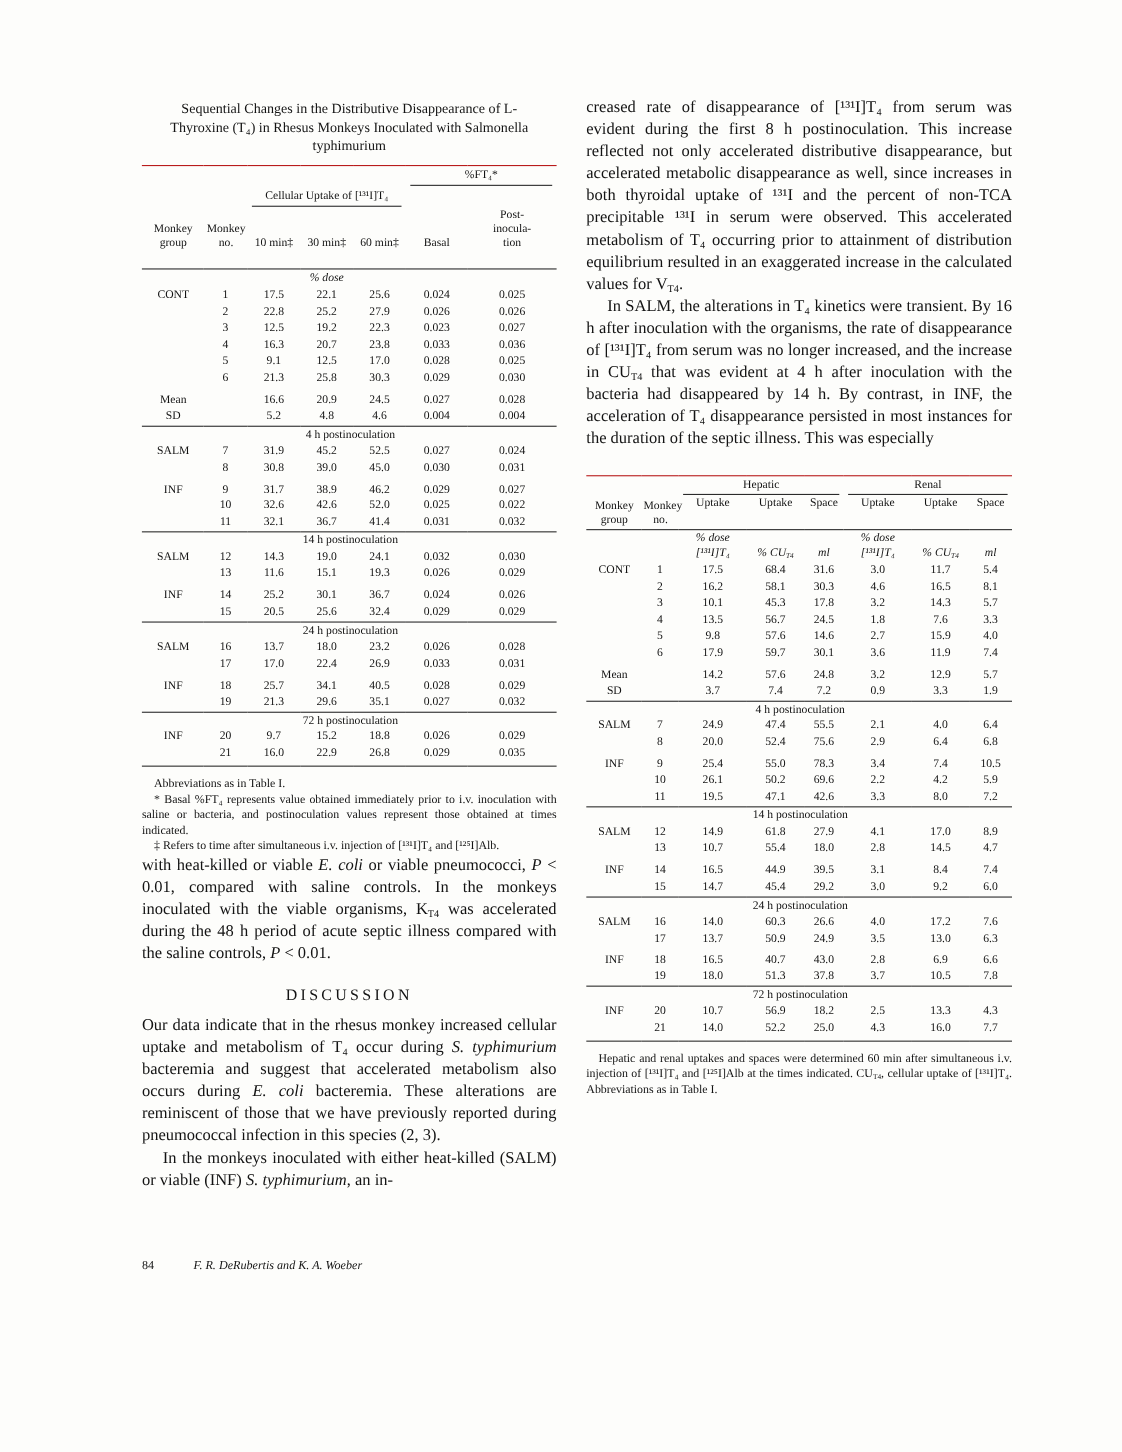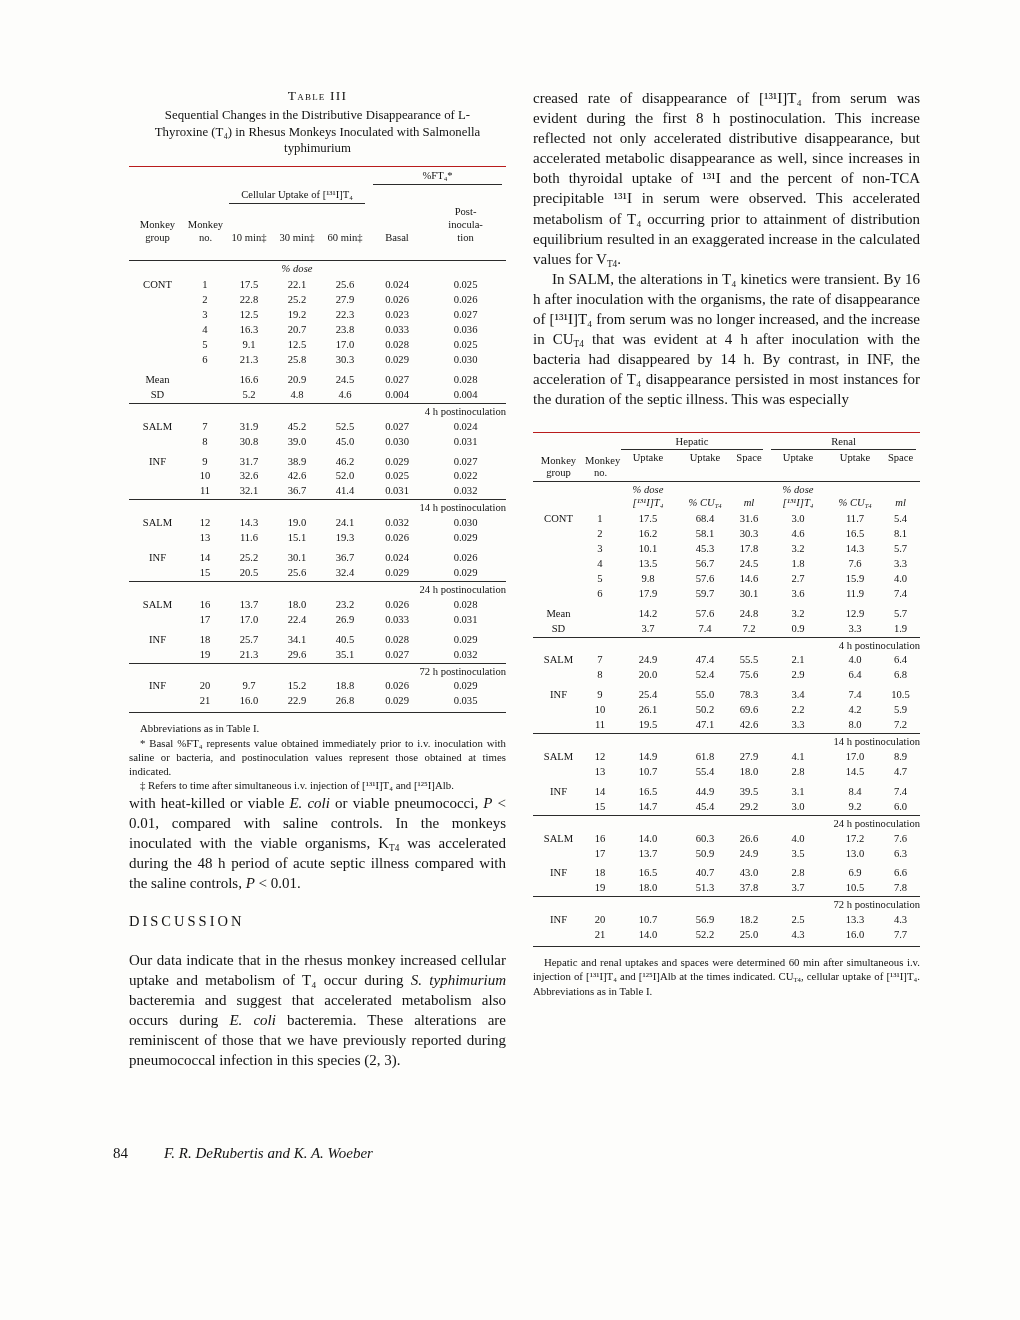--- a/index.html
+++ b/index.html
@@ -6,59 +6,58 @@
   html,body{background:#ffffff}
   .page{width:1020px;height:1320px;position:relative;background:#fdfdfb;color:#131313;
         font-family:"Liberation Serif","DejaVu Serif",serif;overflow:hidden}
   .cols{display:flex;gap:27px;padding:88px 0 0 129px}
   .col-left{width:377px;flex:none}
   .col-right{width:387px;flex:none}
 
   p.body{font-size:15px;line-height:1.34;text-align:justify}
   p.indent{text-indent:19px}
   p.cont{margin-top:0}
-  .section-heading{font-size:14.5px;font-weight:400;letter-spacing:3px;text-align:left;margin:20px 0 20px}
+  .section-heading{font-size:14.5px;font-weight:400;letter-spacing:3px;text-align:center;margin:20px 0 8px}
 
   .t4-block{margin-top:22px}
   .tbl-title{text-align:center;font-size:13.5px;font-variant:small-caps;letter-spacing:1.2px}
   .tbl-caption{text-align:center;font-size:12.8px;line-height:1.3;margin:3px 14px 9px}
 
   table.data{width:100%;border-collapse:collapse;table-layout:fixed;font-size:10.6px;line-height:1.22;border-top:1px solid #b91c1c}
   .data th{font-weight:400}
   .data th,.data td{padding:1px 1px;text-align:center;vertical-align:bottom}
   .data .group-label{text-align:center;padding-left:2px}
   .data tr.labels th{border-bottom:1px solid #2b2b2b;padding-bottom:16px}
   .data th.hb{border-bottom:1px solid #2b2b2b}
   .span-rule{display:block;margin:0 3px;padding:2px 0 1px;border-bottom:1px solid #2b2b2b}
   .data .units{font-style:italic;padding-top:2px;padding-bottom:2px}
   .data tbody{border-bottom:1px solid #2b2b2b}
-  .data tr.section-row td{border-top:1px solid #2b2b2b;text-align:right;padding:2px 0 1px 2px}
+  .data tr.section-row td{border-top:1px solid #2b2b2b;text-align:center;padding:2px 0 1px 2px}
   .data tr.group-gap td{padding-top:6px}
   .data tbody tr:last-child td{padding-bottom:4px}
 
   .footnotes{margin-top:8px;font-size:10.8px;line-height:1.32;text-align:justify}
   .footnote{text-indent:11px}
   .footnote-block{margin-top:8px;font-size:10.8px;line-height:1.32;text-align:justify;text-indent:11px}
 
-  .page-footer{position:absolute;left:113px;top:1145px;font-size:15px}
+  .page-footer{position:absolute;left:129px;top:1145px;font-size:11px}
   .authors{font-style:italic;margin-left:36px}
 
   sub{font-size:.62em;vertical-align:-.28em;line-height:0}
   i{font-style:italic}
 </style>
 </head>
 <body>
 
 <div class="page">
   <div class="cols">
 
     <div class="col col-left">
 
       <section>
-        <div class="tbl-title">Table III</div>
         <div class="tbl-caption">Sequential Changes in the Distributive Disappearance of L-Thyroxine (T₄) in Rhesus Monkeys Inoculated with Salmonella typhimurium</div>
 
         <table class="data">
           <colgroup>
             <col style="width:56px">
               <col style="width:40px">
               <col style="width:48px">
             <col style="width:48px">
               <col style="width:48px">
               <col style="width:56px">
@@ -321,20 +320,21 @@
           <p class="footnote">* Basal %FT₄ represents value obtained immediately prior to i.v. inoculation with saline or bacteria, and postinoculation values represent those obtained at times indicated.</p>
           <p class="footnote">‡ Refers to time after simultaneous i.v. injection of [¹³¹I]T₄ and [¹²⁵I]Alb.</p>
         </div>
       </section>
 
       <p class="body cont">with heat-killed or viable <i>E. coli</i> or viable pneumococci, <i>P</i> &lt; 0.01, compared with saline controls. In the monkeys inoculated with the viable organisms, K<sub>T4</sub> was accelerated during the 48 h period of acute septic illness compared with the saline controls, <i>P</i> &lt; 0.01.</p>
 
       <h2 class="section-heading">DISCUSSION</h2>
 
       <p class="body">Our data indicate that in the rhesus monkey increased cellular uptake and metabolism of T₄ occur during <i>S. typhimurium</i> bacteremia and suggest that accelerated metabolism also occurs during <i>E. coli</i> bacteremia. These alterations are reminiscent of those that we have previously reported during pneumococcal infection in this species (2, 3).</p>
+      <p class="body indent">In the monkeys inoculated with either heat-killed (SALM) or viable (INF) <i>S. typhimurium</i>, an in-</p>
     </div>
 
     <div class="col col-right">
       <p class="body">creased rate of disappearance of [¹³¹I]T₄ from serum was evident during the first 8 h postinoculation. This increase reflected not only accelerated distributive disappearance, but accelerated metabolic disappearance as well, since increases in both thyroidal uptake of ¹³¹I and the percent of non-TCA precipitable ¹³¹I in serum were observed. This accelerated metabolism of T₄ occurring prior to attainment of distribution equilibrium resulted in an exaggerated increase in the calculated values for V<sub>T4</sub>.</p>
       <p class="body indent">In SALM, the alterations in T₄ kinetics were transient. By 16 h after inoculation with the organisms, the rate of disappearance of [¹³¹I]T₄ from serum was no longer increased, and the increase in CU<sub>T4</sub> that was evident at 4 h after inoculation with the bacteria had disappeared by 14 h. By contrast, in INF, the acceleration of T₄ disappearance persisted in most instances for the duration of the septic illness. This was especially</p>
 
       <section class="t4-block">
 
         <table class="data">
           <colgroup>

